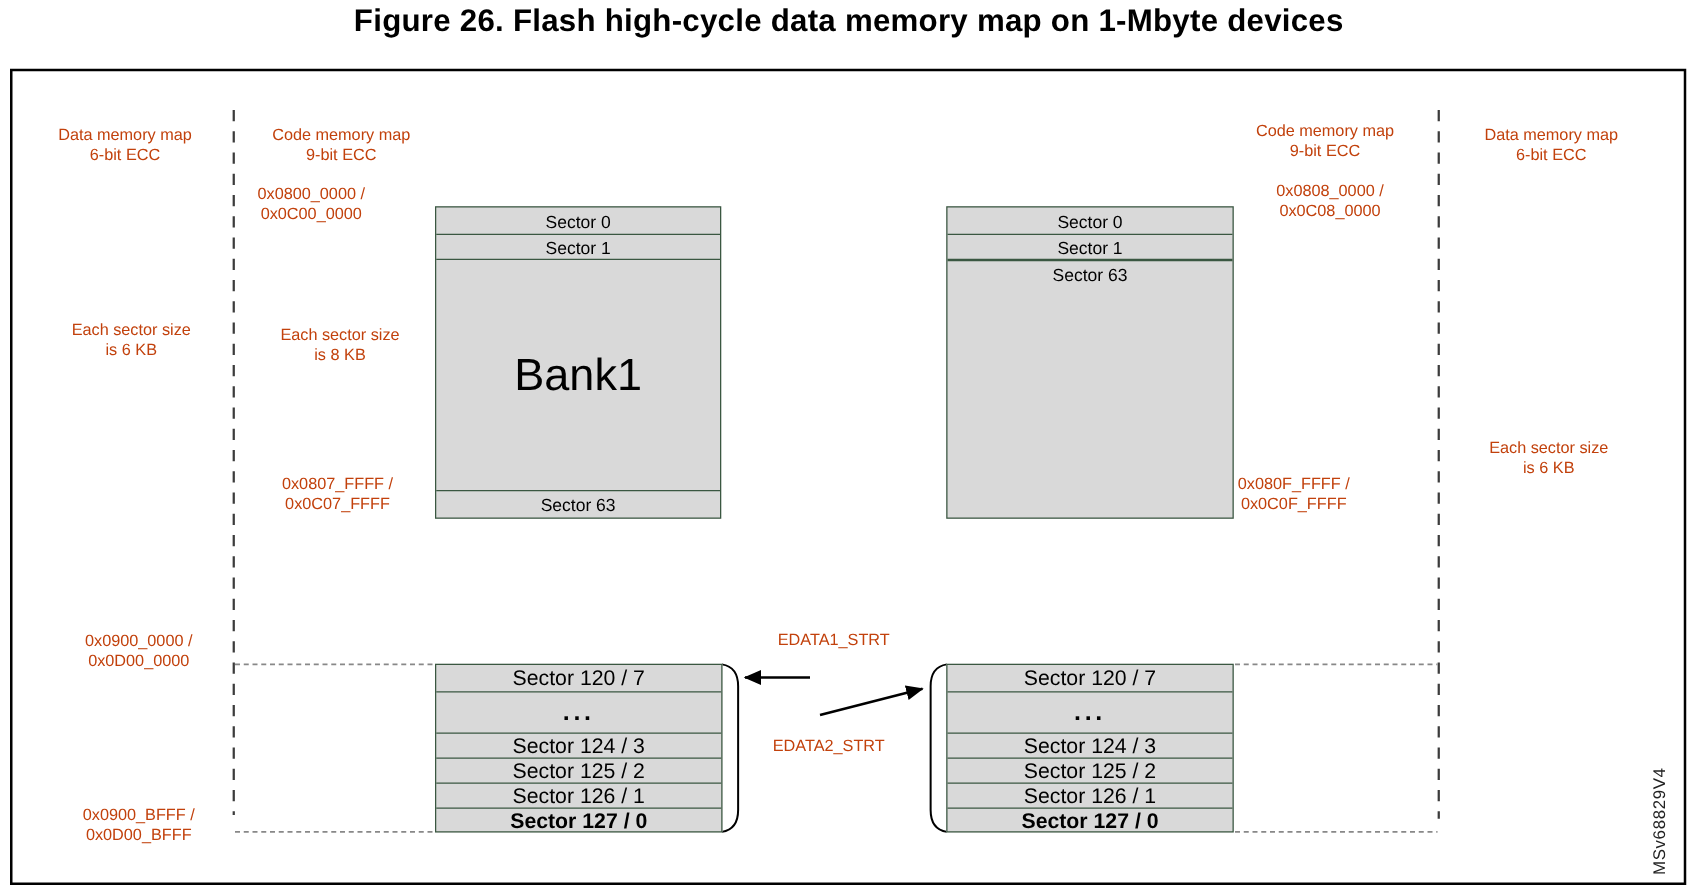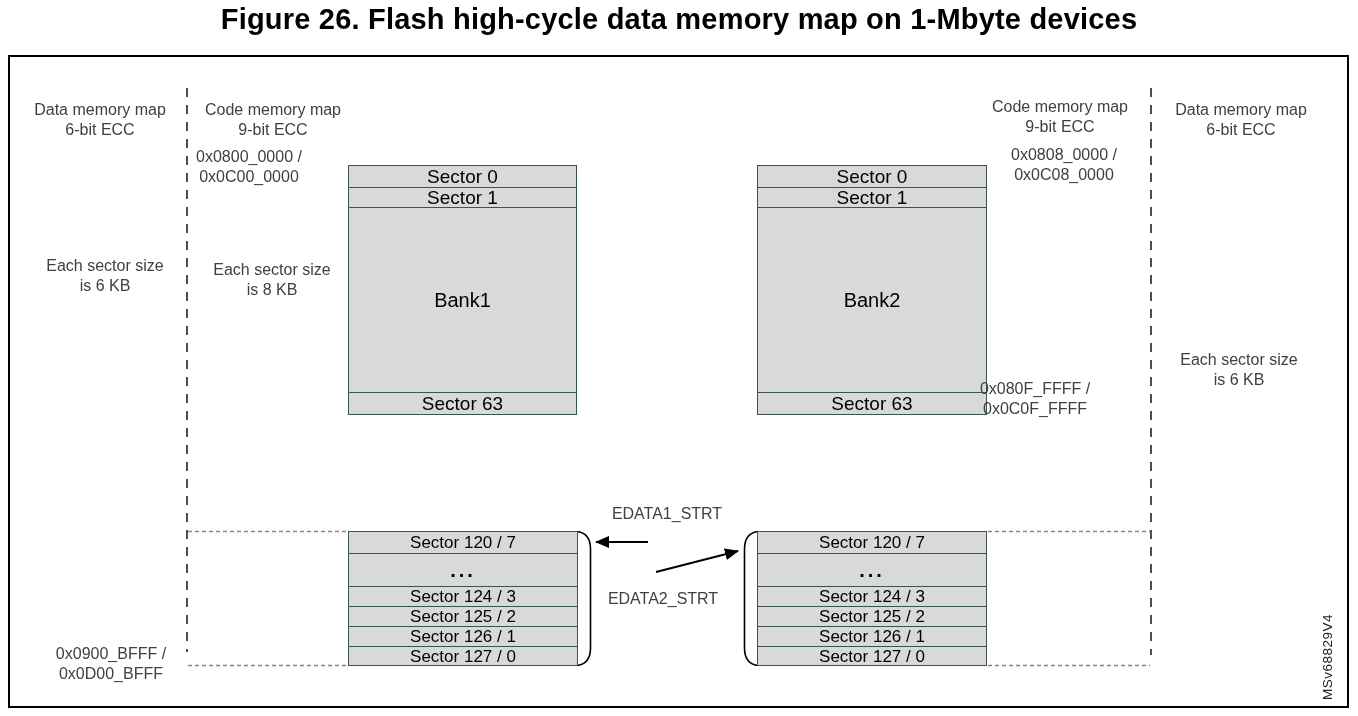--- a/index.html
+++ b/index.html
@@ -5,39 +5,39 @@
   :root{
     --box-fill:#d9d9d9;
     --box-border:#3a5741;
     --line-dark:#3c3c3c;
     --line-gray:#888888;
   }
   html,body{margin:0;padding:0;background:#ffffff;}
   body{font-family:"Liberation Sans","DejaVu Sans",sans-serif;}
   .stage{position:relative;width:1358px;height:716px;overflow:hidden;background:#fff;}
   .title{position:absolute;left:0;right:0;top:3px;text-align:center;
-         font-size:29px;font-weight:bold;color:#000;letter-spacing:0.2px;}
+         font-size:25px;font-weight:bold;color:#000;letter-spacing:0.2px;}
   .frame{position:absolute;left:8px;top:55px;width:1337px;height:649px;
          border:2.5px solid #000;}
   .overlay{position:absolute;left:0;top:0;width:1358px;height:716px;pointer-events:none;}
   .bank{position:absolute;background:var(--box-fill);border:1.5px solid var(--box-border);
         display:flex;flex-direction:column;box-sizing:border-box;}
   .srow{flex:0 0 auto;display:flex;align-items:center;justify-content:center;
-        font-size:19px;color:#000;border-bottom:1.5px solid var(--box-border);}
+        font-size:14px;color:#000;border-bottom:1.5px solid var(--box-border);}
   .srow.last{border-bottom:none;border-top:1.5px solid var(--box-border);text-align:center;}
   .bankmid{flex:1 1 auto;display:flex;align-items:center;justify-content:center;
-           font-size:20px;color:#000;}
+           font-size:36px;color:#000;}
   .edata{position:absolute;background:var(--box-fill);border:1.5px solid var(--box-border);
          display:flex;flex-direction:column;box-sizing:border-box;}
   .erow{flex:0 0 auto;display:flex;align-items:center;justify-content:center;
         font-size:17px;color:#000;border-bottom:1.5px solid var(--box-border);}
   .erow.dots{font-weight:bold;font-size:20px;letter-spacing:3px;}
-  .erow.final{border-bottom:none;flex:1 1 auto;}
-  .lbl{position:absolute;font-size:16px;line-height:1.25;text-align:center;
-       white-space:pre-line;color:#404040;}
+  .erow.final{border-bottom:none;flex:1 1 auto;font-weight:bold;}
+  .lbl{position:absolute;font-size:13px;line-height:1.25;text-align:center;
+       white-space:pre-line;color:#c2410c;}
   .lbl.nowrap{white-space:nowrap;}
   .watermark{position:absolute;left:1320px;top:600px;height:100px;width:18px;
              writing-mode:vertical-rl;transform:rotate(180deg);
              font-size:13.5px;color:#222;letter-spacing:0.5px;}
 </style>
 </head>
 <body>
 
 <div class="stage">
 
@@ -70,21 +70,20 @@
   <div class="bank" style="left:348px;top:165px;width:229px;height:250px">
     <div class="srow" style="height:21px">Sector 0</div>
     <div class="srow" style="height:19px">Sector 1</div>
     <div class="bankmid">Bank1</div>
     <div class="srow last" style="height:21px">Sector 63</div>
   </div>
 
   <div class="bank" style="left:757px;top:165px;width:230px;height:250px">
     <div class="srow" style="height:21px">Sector 0</div>
     <div class="srow" style="height:19px">Sector 1</div>
-    <div class="bankmid">Bank2</div>
     <div class="srow last" style="height:21px">Sector 63</div>
   </div>
 
   <div class="edata" style="left:348px;top:531px;width:230px;height:135px">
     <div class="erow" style="height:21px">Sector 120 / 7</div>
     <div class="erow dots" style="height:32px">...</div>
     <div class="erow" style="height:19px">Sector 124 / 3</div>
     <div class="erow" style="height:19px">Sector 125 / 2</div>
     <div class="erow" style="height:19px">Sector 126 / 1</div>
     <div class="erow final">Sector 127 / 0</div>
@@ -102,20 +101,24 @@
   <div class="lbl" style="left:18px;top:100px;width:164px">Data memory map
 6-bit ECC</div>
   <div class="lbl" style="left:190px;top:100px;width:166px">Code memory map
 9-bit ECC</div>
   <div class="lbl" style="left:178px;top:147px;width:142px">0x0800_0000 /
 0x0C00_0000</div>
   <div class="lbl" style="left:22px;top:256px;width:166px">Each sector size
 is 6 KB</div>
   <div class="lbl" style="left:192px;top:260px;width:160px">Each sector size
 is 8 KB</div>
+  <div class="lbl" style="left:196px;top:379px;width:148px">0x0807_FFFF /
+0x0C07_FFFF</div>
+  <div class="lbl" style="left:36px;top:505px;width:150px">0x0900_0000 /
+0x0D00_0000</div>
   <div class="lbl" style="left:34px;top:644px;width:154px">0x0900_BFFF /
 0x0D00_BFFF</div>
 
   <div class="lbl" style="left:972px;top:97px;width:176px">Code memory map
 9-bit ECC</div>
   <div class="lbl" style="left:992px;top:145px;width:144px">0x0808_0000 /
 0x0C08_0000</div>
   <div class="lbl" style="left:960px;top:379px;width:150px">0x080F_FFFF /
 0x0C0F_FFFF</div>
   <div class="lbl" style="left:1156px;top:100px;width:170px">Data  memory map

